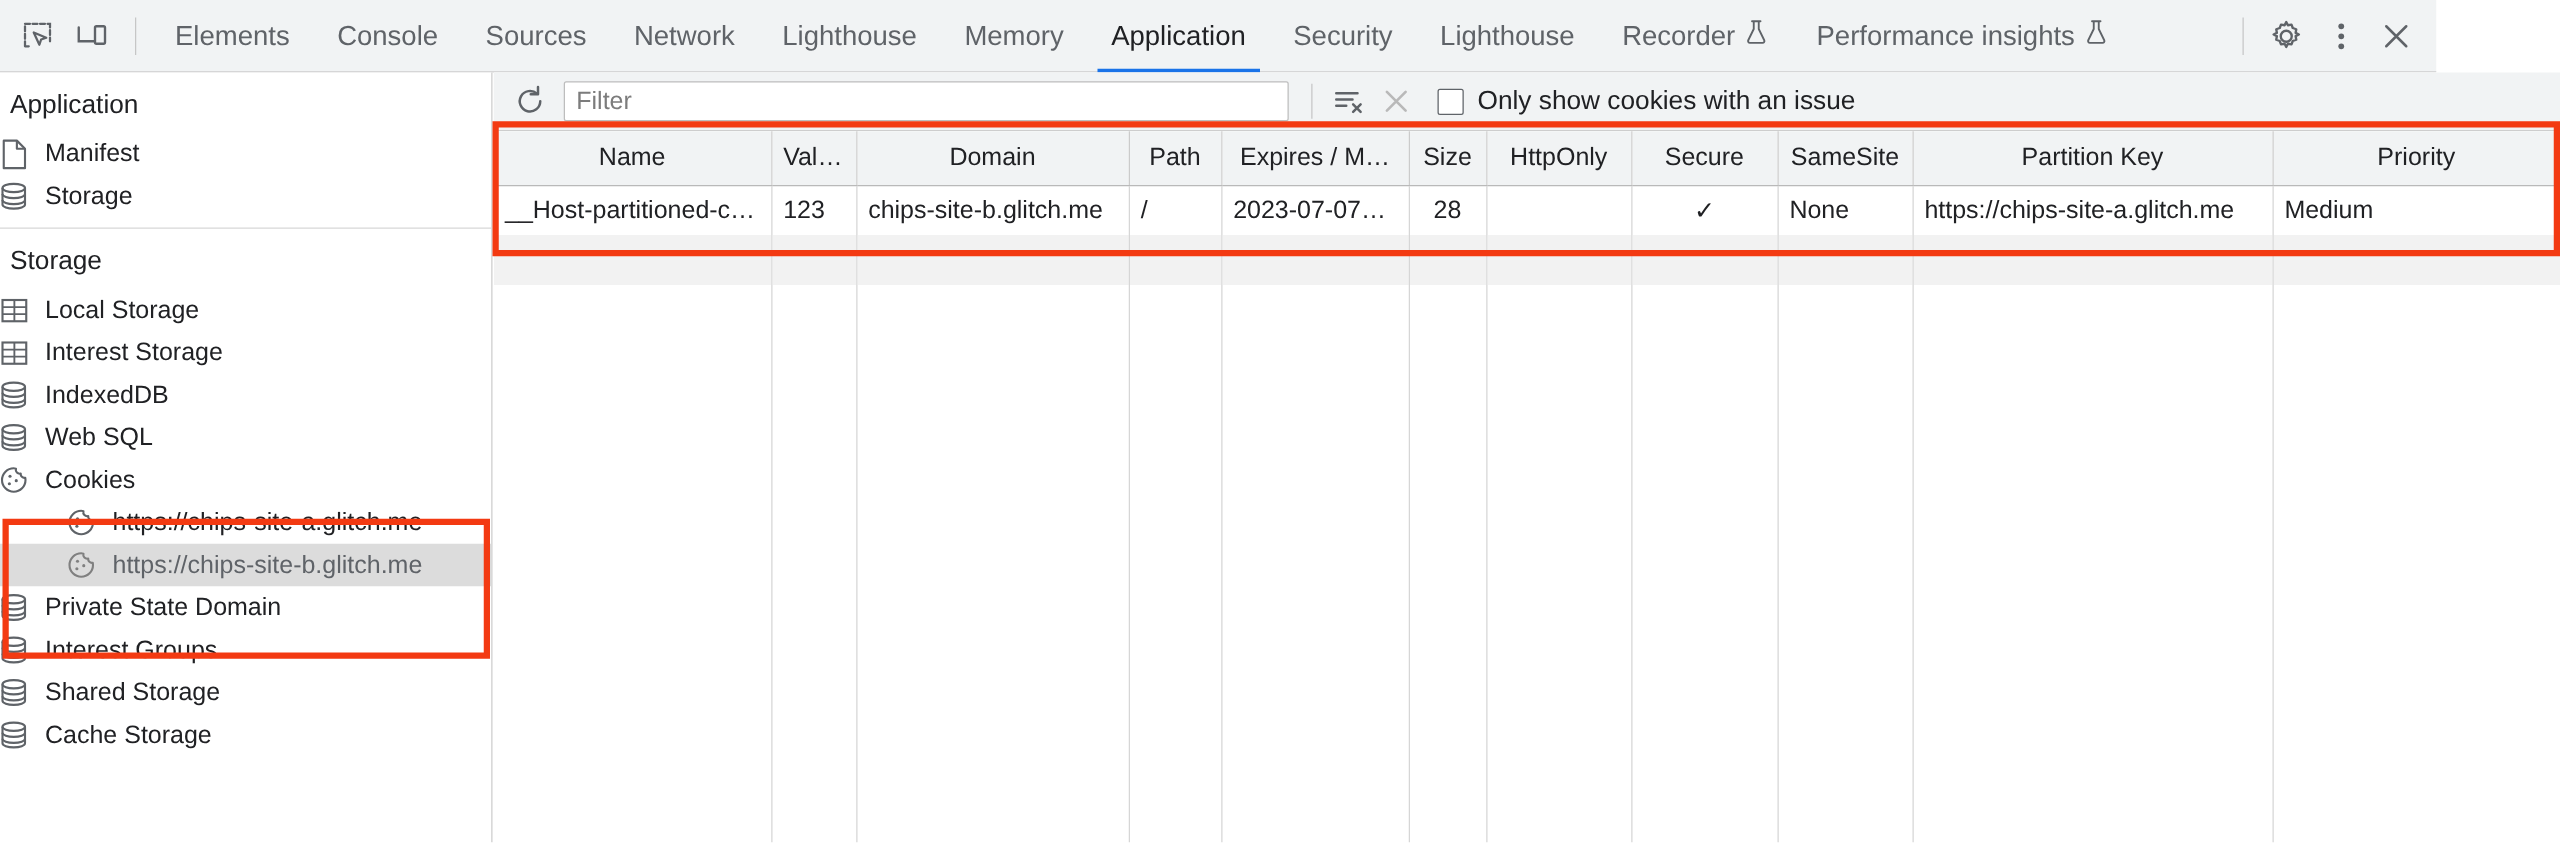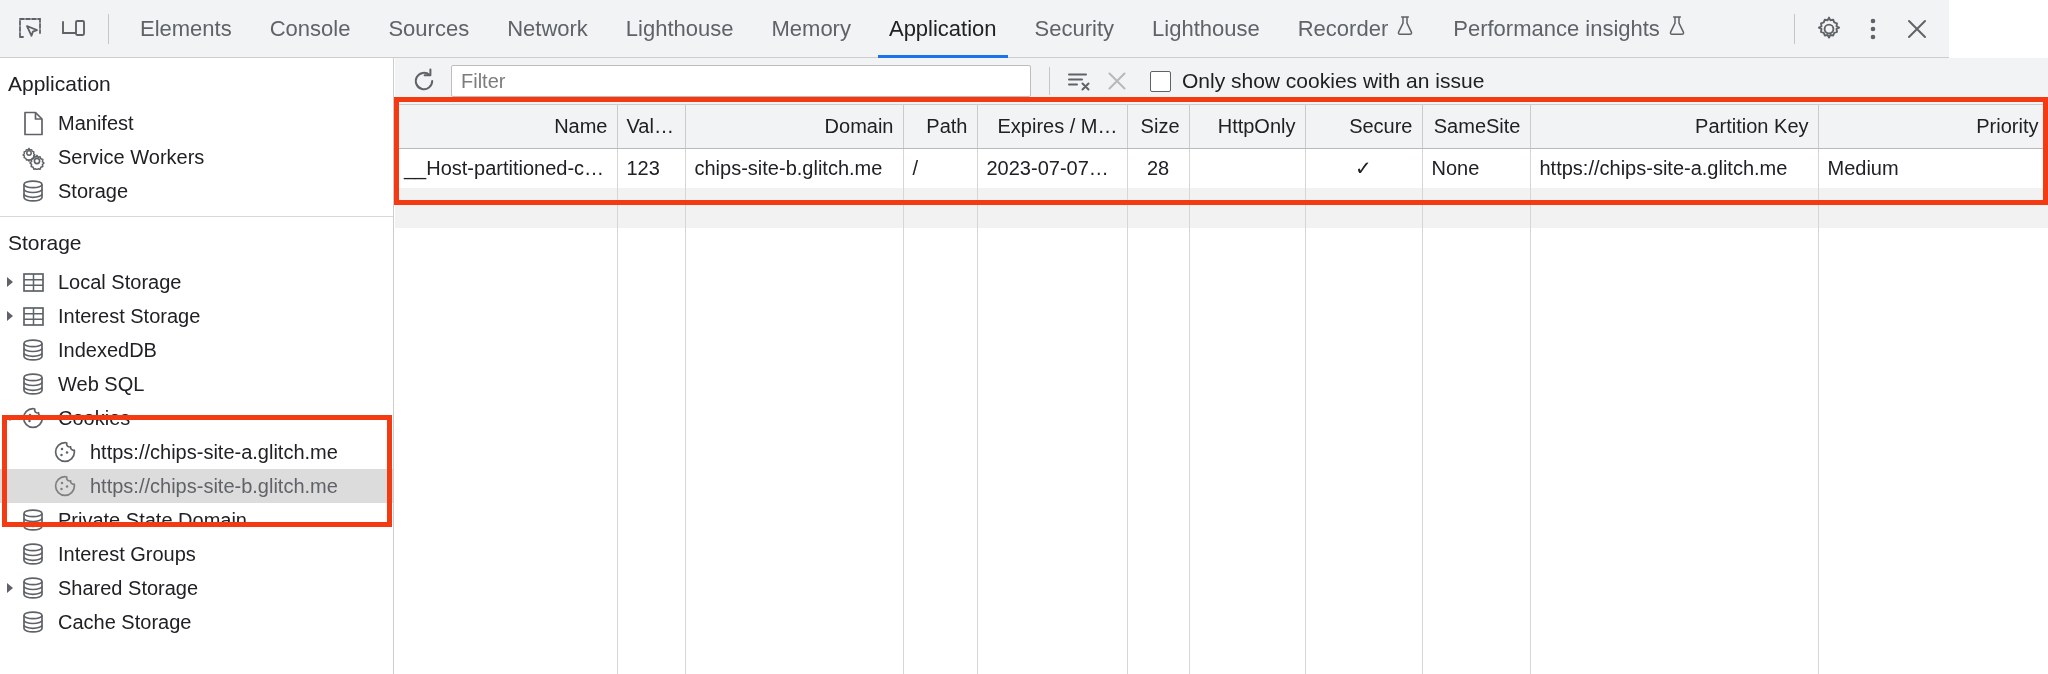--- a/index.html
+++ b/index.html
@@ -52,21 +52,21 @@
     border-right: 1px solid #cdcdcd;
     overflow: hidden;
   }
   .sb-section-title {
     font-size: 21px; color: #202124;
     padding: 14px 0 10px 8px;
   }
   .sb-divider { height: 1px; background: #d8d8d8; margin: 8px 0 0 0; }
   .sb-item {
     display: flex; align-items: center;
-    height: 34px; padding-left: 22px;
+    height: 34px; 
     font-size: 20px; color: #202124;
     cursor: pointer; white-space: nowrap;
   }
   .sb-item.level2 { padding-left: 52px; }
   .sb-item.selected { background: #dcdcdc; color: #5f6368; }
   .sb-arrow {
     width: 20px; flex: 0 0 20px;
     display: flex; align-items: center; justify-content: center;
     margin-left: -22px;
   }
@@ -110,21 +110,21 @@
   }
   .ct-check-label { font-size: 21px; color: #202124; }
 
   
   .table-area { position: relative; width: 1653px; height: 569px; background:#fff; }
   table.cookies {
     width: 1653px; border-collapse: collapse; table-layout: fixed;
     font-size: 20px; color: #202124;
   }
   table.cookies th {
-    background: #f1f3f4; font-weight: normal; text-align: right;
+    background: #f1f3f4; font-weight: normal; text-align: center;
     height: 43px; padding: 0 9px;
     border-right: 1px solid #cbcbcb; border-bottom: 1px solid #b9b9b9;
     white-space: nowrap; overflow: hidden; text-overflow: ellipsis;
     cursor: pointer;
   }
   table.cookies td {
     height: 40px; padding: 0 9px;
     border-right: 1px solid #d6d6d6;
     white-space: nowrap; overflow: hidden; text-overflow: ellipsis;
   }
@@ -242,32 +242,20 @@
       <span class="sb-arrow spacer"></span>
       <span class="sb-ico">
         <svg width="21" height="25" viewBox="0 0 21 25">
           <path d="M2 1.5h10.5L19 8v15.5H2z" fill="none" stroke="#5f6368" stroke-width="1.7" stroke-linejoin="round"></path>
           <path d="M12.5 1.5V8H19" fill="none" stroke="#5f6368" stroke-width="1.7" stroke-linejoin="round"></path>
         </svg>
       </span>
       <span class="sb-label">Manifest</span>
     </div>
 
-    <div class="sb-item">
-      <span class="sb-arrow spacer"></span>
-      <span class="sb-ico">
-        <svg width="25" height="25" viewBox="0 0 25 25">
-          <circle cx="8" cy="8" r="2.2" fill="none" stroke="#5f6368" stroke-width="1.5"></circle>
-          <path d="M8 3.3l.8 1.6 1.8-.3.6 1.7 1.7.6-.3 1.8L14 10l-1.4.9.3 1.8-1.7.6-.6 1.7-1.8-.3L8 16.2l-.8-1.5-1.8.3-.6-1.7-1.7-.6.3-1.8L2 10l1.4-1.3-.3-1.8 1.7-.6.6-1.7 1.8.3z" fill="none" stroke="#5f6368" stroke-width="1.4" stroke-linejoin="round"></path>
-          <circle cx="16" cy="16" r="2.6" fill="none" stroke="#5f6368" stroke-width="1.6"></circle>
-          <path d="M16 10.3l1 1.9 2.1-.4.7 2 2 .7-.4 2.1 1.6 1.4-1.6 1.4.4 2.1-2 .7-.7 2-2.1-.4-1 1.9-1-1.9-2.1.4-.7-2-2-.7.4-2.1L9 17.9l1.6-1.4-.4-2.1 2-.7.7-2 2.1.4z" fill="none" stroke="#5f6368" stroke-width="1.5" stroke-linejoin="round"></path>
-        </svg>
-      </span>
-      <span class="sb-label">Service Workers</span>
-    </div>
 
     <div class="sb-item">
       <span class="sb-arrow spacer"></span>
       <span class="sb-ico">
         <svg width="24" height="24" viewBox="0 0 24 24">
           <ellipse cx="12" cy="5.4" rx="9" ry="3.3" fill="none" stroke="#5f6368" stroke-width="1.7"></ellipse>
           <path d="M3 5.4v13.2c0 1.8 4 3.3 9 3.3s9-1.5 9-3.3V5.4" fill="none" stroke="#5f6368" stroke-width="1.7"></path>
           <path d="M3 10.2c0 1.8 4 3.3 9 3.3s9-1.5 9-3.3" fill="none" stroke="#5f6368" stroke-width="1.7"></path>
           <path d="M3 15c0 1.8 4 3.3 9 3.3s9-1.5 9-3.3" fill="none" stroke="#5f6368" stroke-width="1.7"></path>
         </svg>

